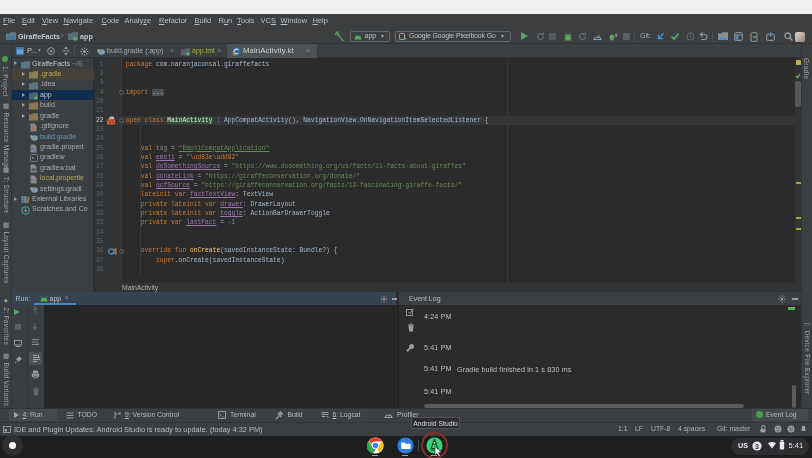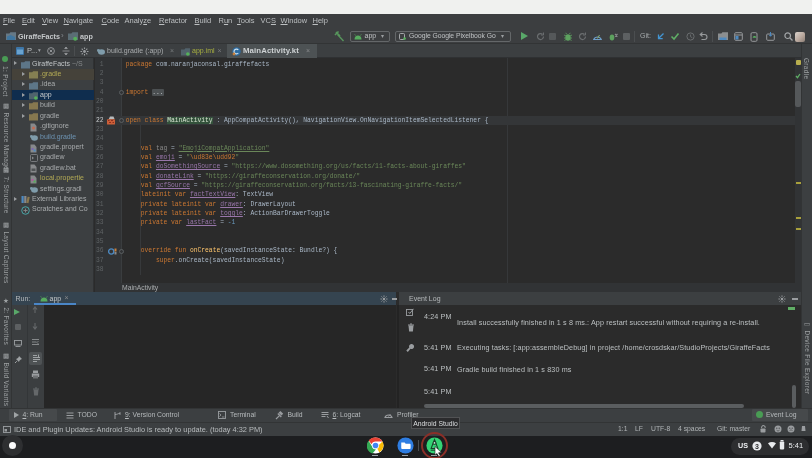--- a/index.html
+++ b/index.html
@@ -181,21 +181,21 @@
     </svg>
  <span class="a" style="left:192px;top:2.8px;color:#a8b040">app.iml</span>
  <span class="a" style="left:217.5px;top:2.5px;color:#787b7d">×</span>
 
  <div class="a" style="left:227px;top:0;width:90px;height:14px;background:#4d5254"></div>
  <svg class="a" style="left:232px;top:2.5px" width="9" height="9" viewBox="0 0 9 9">
       <circle cx="4.5" cy="4.5" r="4.2" fill="#2d6ca2"></circle>
       <path d="M6.3 3A2.4 2.4 0 1 0 6.3 6" stroke="#cfe3f0" stroke-width="1.1" fill="none"></path>
       <circle cx="2" cy="7" r="1.4" fill="#c77f3a"></circle>
     </svg>
- <span class="a" style="left:243px;top:2px;color:#ced2d4;font-size:7.8px;font-weight:bold;letter-spacing:0.1px">MainActivity.kt</span>
+ <span class="a" style="left:243px;top:2px;color:#ced2d4;font-size:7.8px;font-weight:normal;letter-spacing:0.1px">MainActivity.kt</span>
  <span class="a" style="left:306px;top:2.5px;color:#87898b">×</span>
 </div>
 
 <div class="a" style="left:0;top:44px;width:12px;height:378px;background:#3c3f41;border-right:1px solid #323435"></div>
 
 <div class="a" style="left:801px;top:44px;width:11px;height:378px;background:#3c3f41;border-left:1px solid #323435"></div>
 
 <div class="a" style="left:12px;top:58px;width:82px;height:234px;background:#3c3f41;border-right:1px solid #2f3133"></div>
 <div class="a" id="tree" style="left:12px;top:58px;width:82px;height:234px;overflow:hidden;font-size:7px;color:#a9acae;white-space:nowrap">
  <div class="a" style="left:0;top:11.2px;width:82px;height:10.4px;background:#45423a"></div>
@@ -458,23 +458,21 @@
       <path d="M2.5 4l1.3 1.5L7.5 0.8" stroke="#9a9da0" stroke-width="1" fill="none"></path>
     </svg>
  <svg class="a" style="left:9.5px;top:18px" width="8" height="9" viewBox="0 0 8 9">
       <path d="M1.5 2.5h5l-0.6 6H2.1z" fill="#9a9da0"></path>
       <path d="M1 2h6M3 1h2" stroke="#9a9da0" stroke-width="1"></path>
     </svg>
  <svg class="a" style="left:9px;top:39px" width="9" height="9" viewBox="0 0 9 9">
       <path d="M1 8l3.2-3.2M4.5 4.8a2.5 2.5 0 1 0 -1.2-1.2l-3 3L1.8 8z" fill="#9a9da0"></path>
     </svg>
  <span class="a" style="left:27px;top:7px">4:24 PM</span>
-    <span class="a" style="left:60px;top:13px">Install successfully finished in 1 s 8 ms.: App restart successful without requiring a re-install.</span>
  <span class="a" style="left:27px;top:37.5px">5:41 PM</span>
-    <span class="a" style="left:60px;top:37.5px">Executing tasks: [:app:assembleDebug] in project /home/crosdskar/StudioProjects/GiraffeFacts</span>
  <span class="a" style="left:27px;top:59px">5:41 PM</span>
     <span class="a" style="left:60px;top:60px">Gradle build finished in 1 s 830 ms</span>
  <span class="a" style="left:27px;top:82px">5:41 PM</span>
  <div class="a" style="left:391px;top:2px;width:7px;height:3px;background:#5fad65"></div>
  <div class="a" style="left:395px;top:80px;width:4px;height:23px;background:#5a5d5f;border-radius:2px"></div>
  <div class="a" style="left:27px;top:99px;width:320px;height:4px;background:#5a5d5f;border-radius:2px"></div>
 </div>
 
 <div class="a" style="left:0;top:408px;width:812px;height:14px;background:#3c3f41;border-top:1px solid #323435"></div>
 <div class="a" id="twbar" style="left:0;top:408px;width:812px;height:14px;font-size:6.8px;color:#b6babc">

